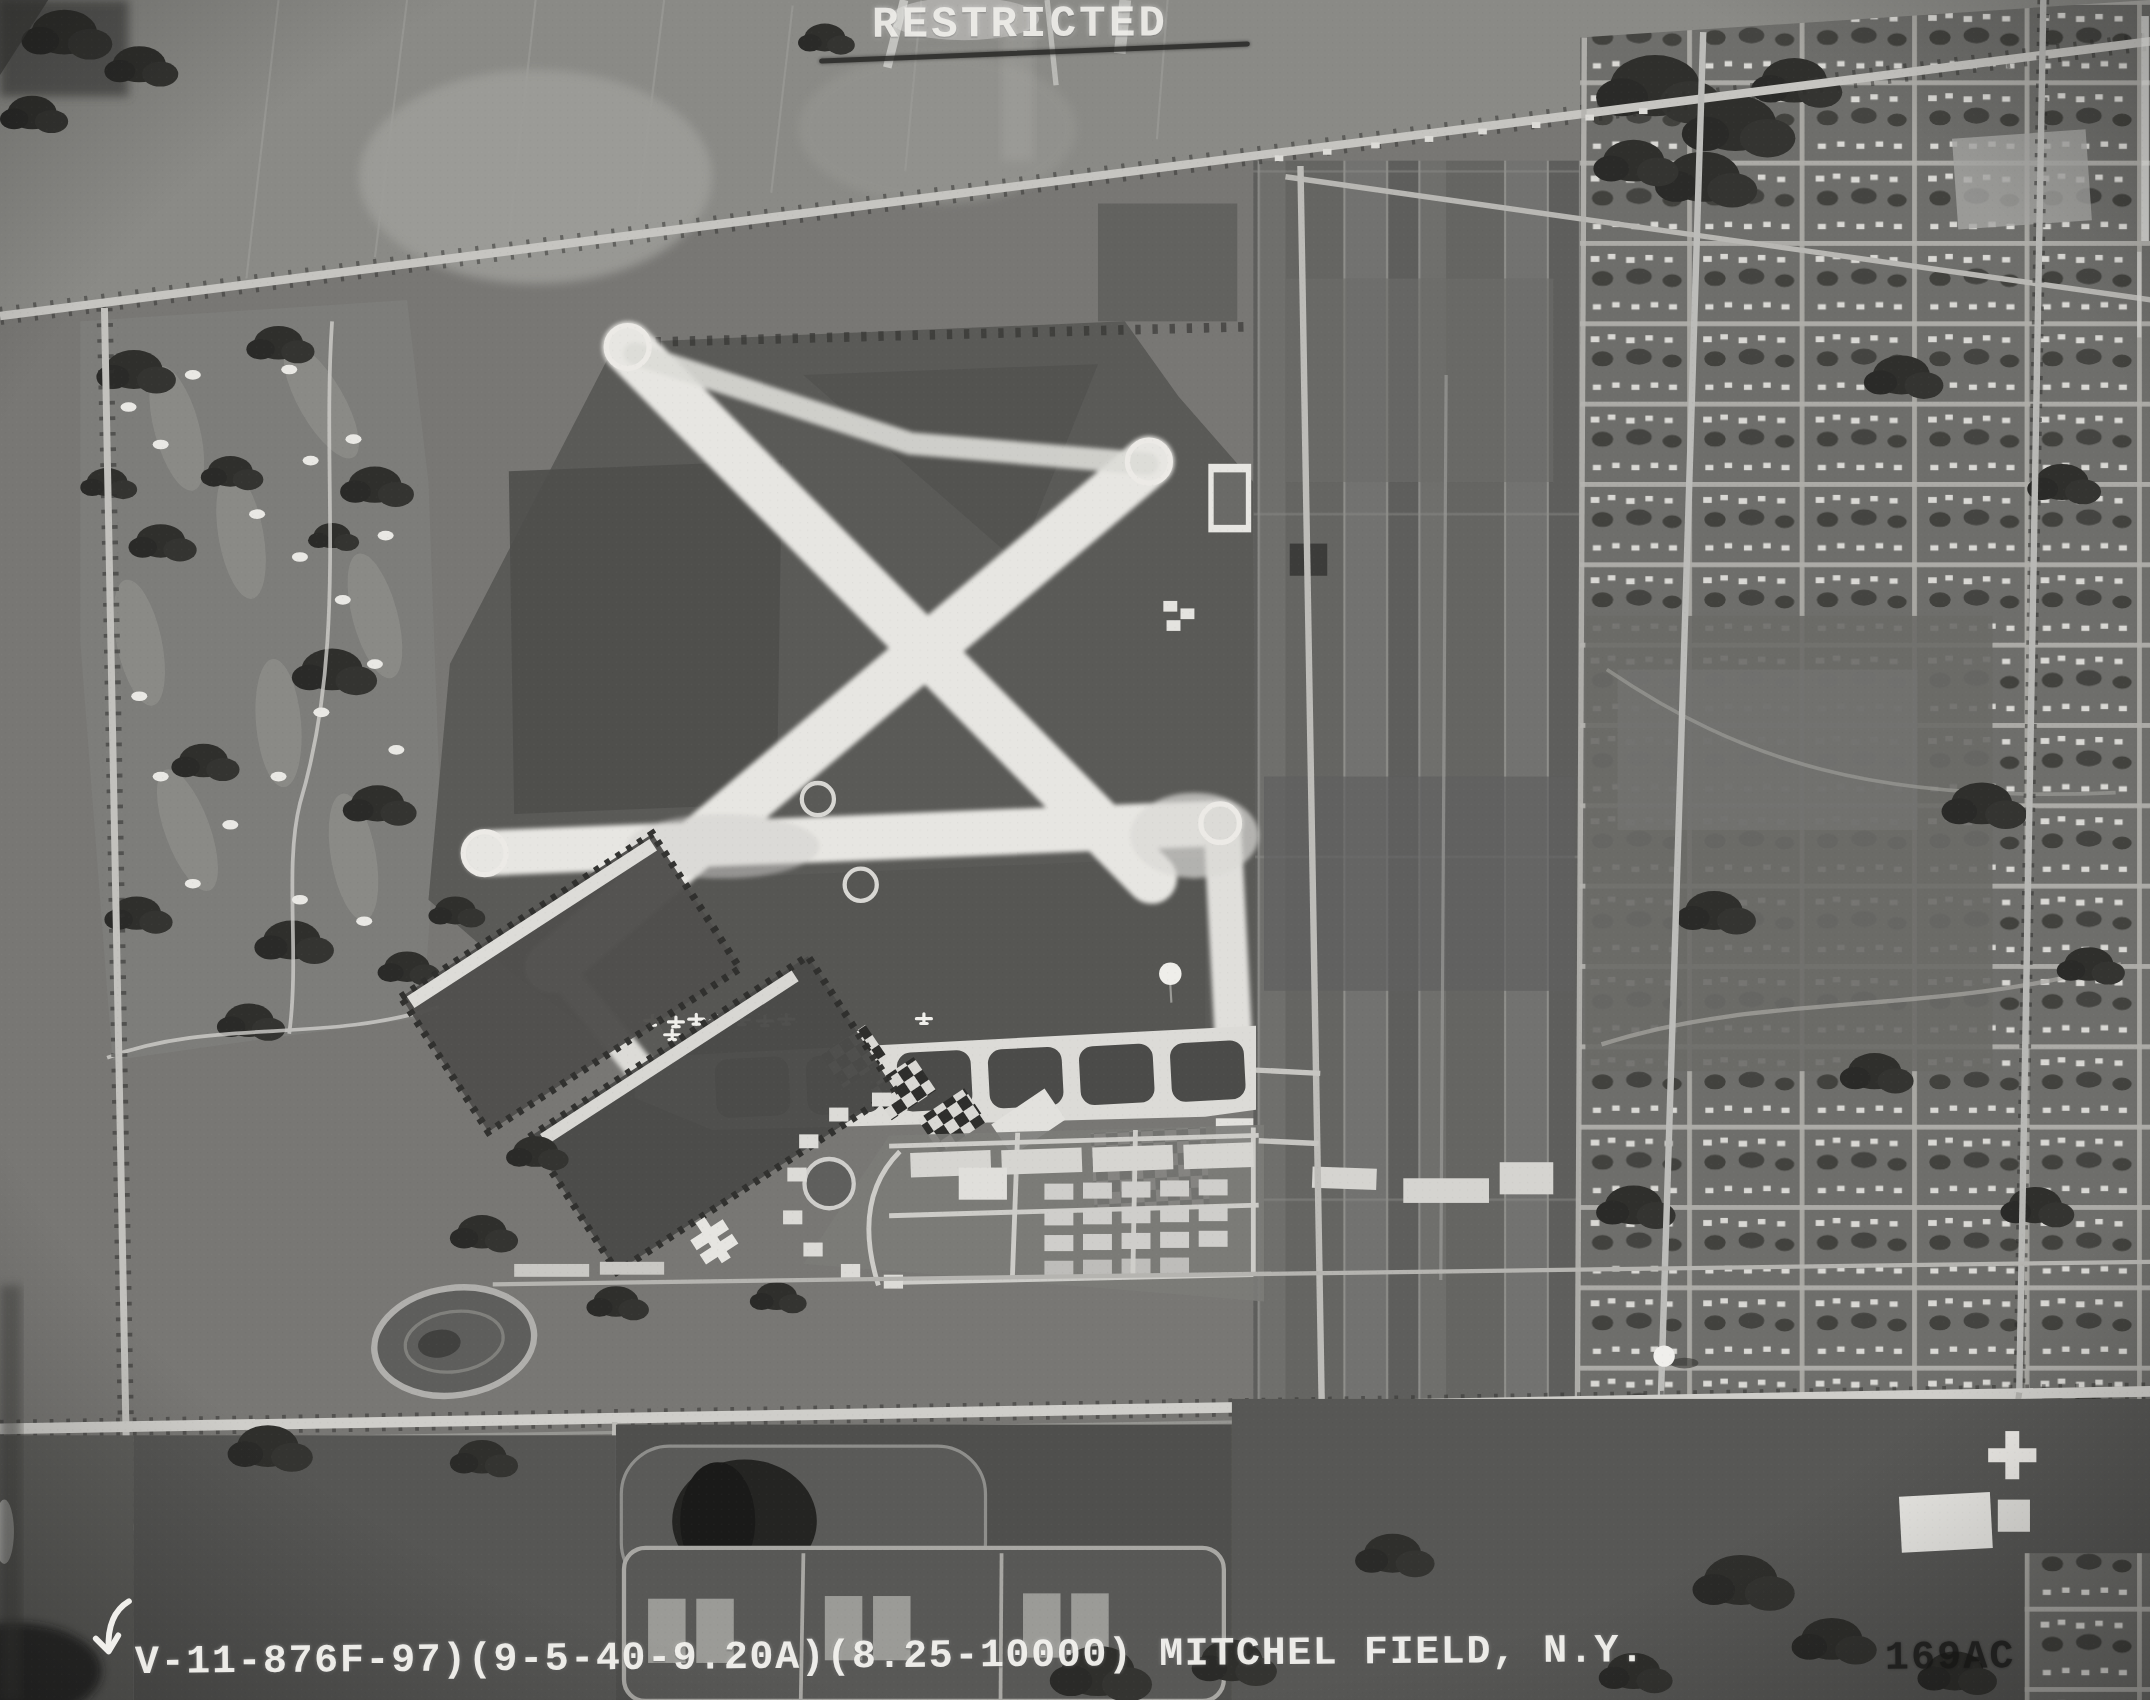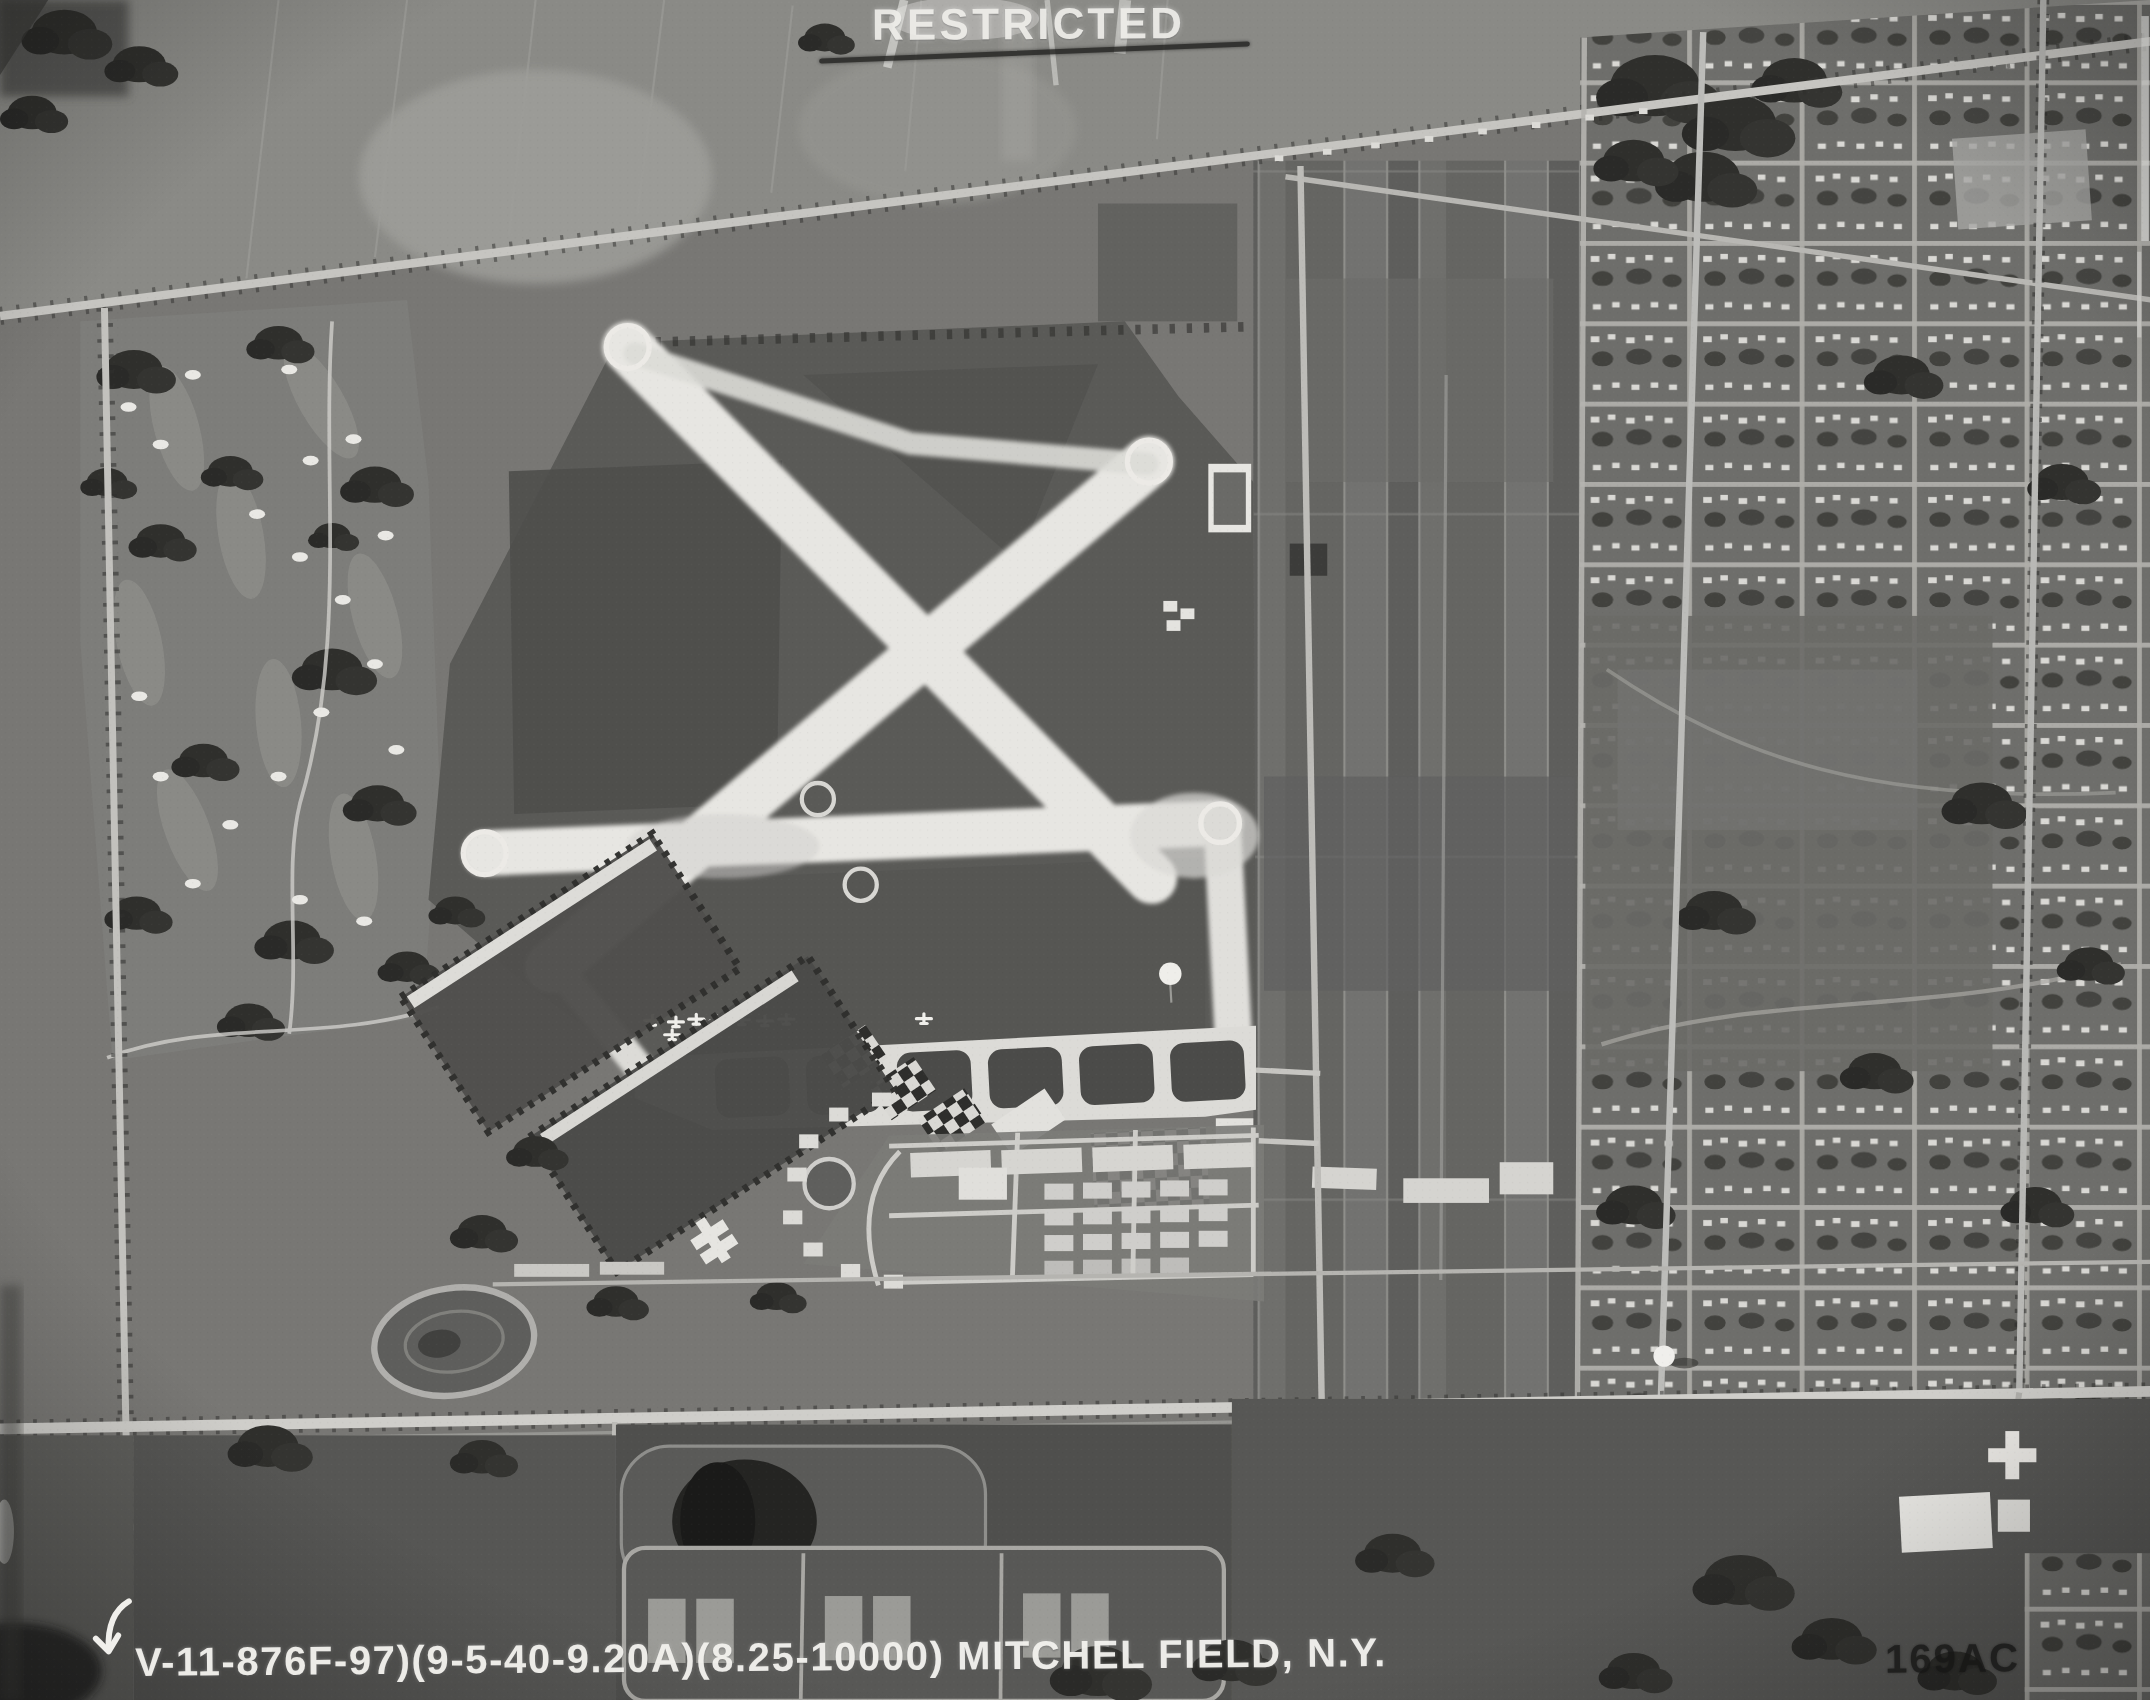--- a/index.html
+++ b/index.html
@@ -1,17 +1,17 @@
 <!DOCTYPE html>
 <html style="font-size:8.6px"><head>
 <meta charset="utf-8">
 <style>
   html,body{margin:0;padding:0;background:#2a2a28;}
   .photo{position:relative;width:2151px;height:1701px;overflow:hidden;background:#787774;
-         font-family:Liberation Sans, sans-serif;}
+         font-family:Liberation Mono, monospace;}
   svg.scene{position:absolute;left:0;top:0;width:100%;height:100%;display:block;}
   .stamp{position:absolute;font-weight:bold;white-space:nowrap;line-height:1;}
   #restricted{left:872px;top:2.1px;font-size:44px;letter-spacing:3.2px;color:#efeeea;opacity:.93;
               transform:rotate(-0.3deg);
               text-shadow:0 0 4.8px rgba(255,255,255,.45),0 1.1px 1.6px rgba(40,40,40,.45);}
   #strike{position:absolute;left:819px;top:50px;width:431px;height:5.4px;background:#21211f;
           opacity:.82;transform:rotate(-2.3deg);border-radius:2.7px;box-shadow:0 0 3.7px rgba(0,0,0,.6);}
   #caption{left:135px;top:1637px;font-size:40px;letter-spacing:1.6px;color:#f3f2ee;opacity:.96;
            transform:rotate(-0.45deg);
            text-shadow:0 0 3.7px rgba(255,255,255,.35),0 1.1px 2.1px rgba(30,30,30,.5);}

